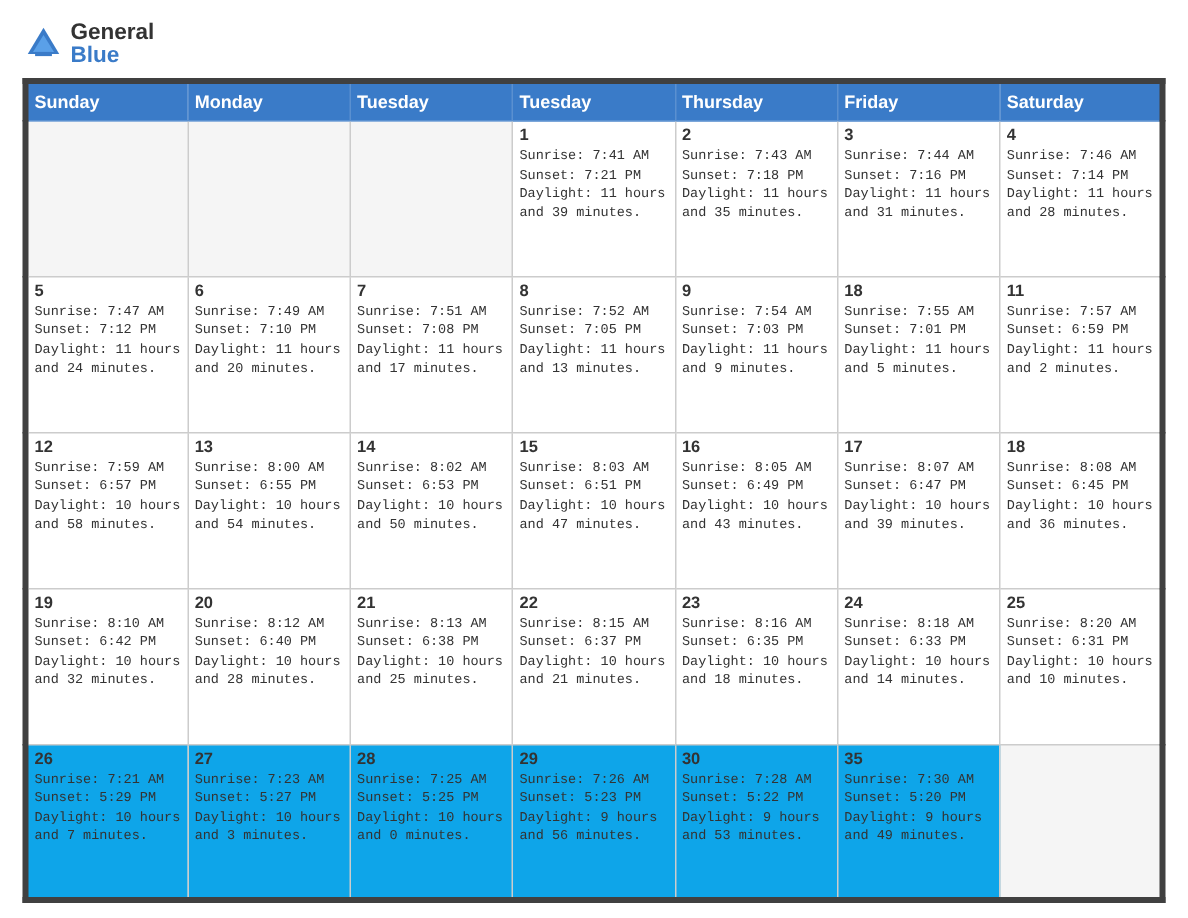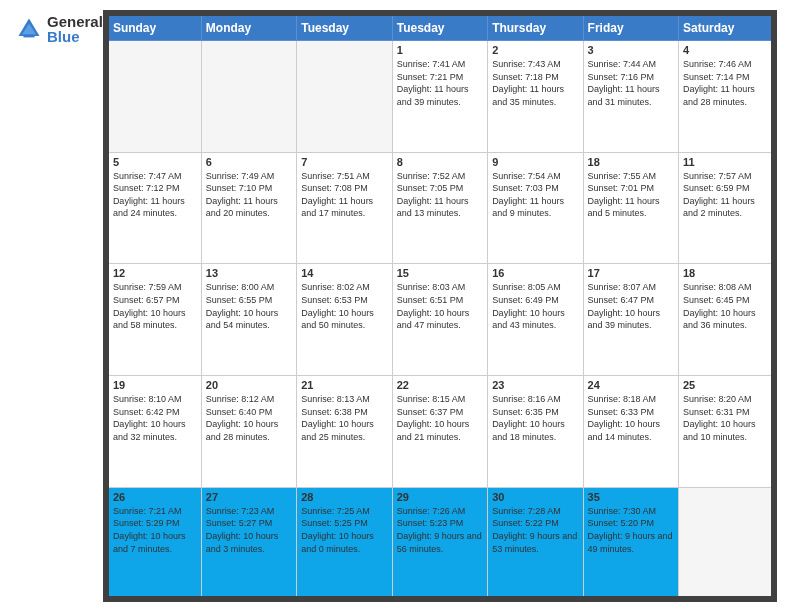--- a/index.html
+++ b/index.html
@@ -8,20 +8,21 @@
       background: #fff;
       width: 792px;
       height: 612px;
       overflow: hidden;
     }
     .page {
       width: 792px;
       height: 612px;
       padding: 10px 15px;
       display: flex;
+      flex-direction: column;
     }
     .header {
       display: flex;
       align-items: flex-start;
       justify-content: space-between;
       margin-bottom: 8px;
     }
     .logo {
       display: flex;
       align-items: center;
@@ -55,21 +56,21 @@
       font-weight: bold;
       color: #333;
       line-height: 1.1;
     }
     .location {
       font-size: 14px;
       color: #555;
     }
     .calendar {
       flex: 1;
-      border: 6px solid #404040;
+      border: 4px solid #404040;
       border-collapse: collapse;
       width: 100%;
       table-layout: fixed;
     }
     .calendar th {
       background-color: #3a7bc8;
       color: #fff;
       font-size: 12px;
       font-weight: bold;
       padding: 5px 4px;
@@ -89,20 +90,21 @@
     }
     .day-number {
       font-weight: bold;
       font-size: 11px;
       margin-bottom: 2px;
     }
     .day-info {
       line-height: 1.4;
       font-size: 9px;
       color: #333;
+      font-family: Liberation Mono, monospace;
     }
     .last-row td {
       background: #0ea5e9;
     }
   </style>
 </head>
 <body>
 
 <div class="page">
   <div class="header">

